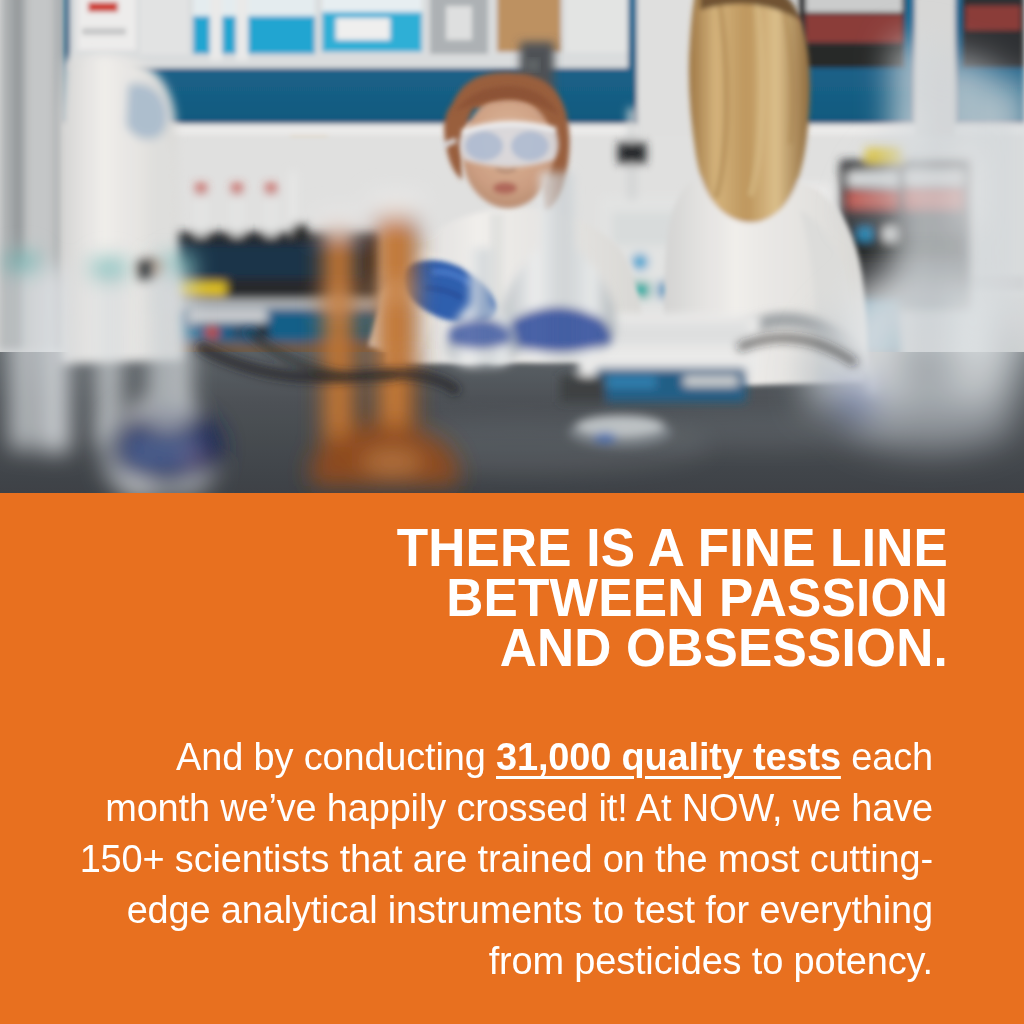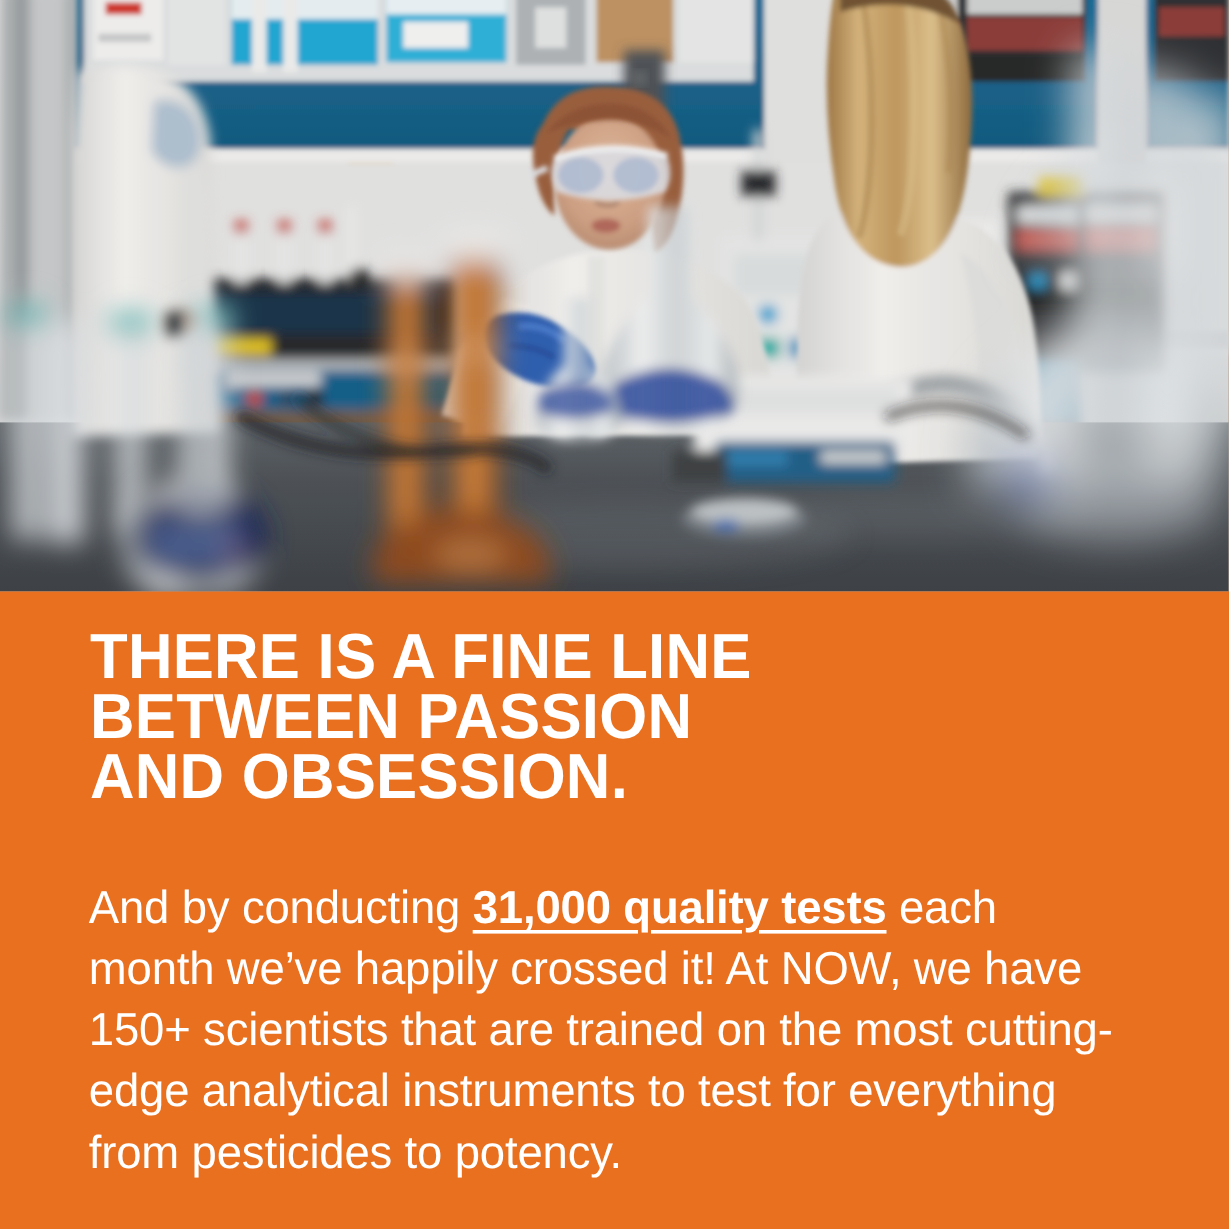--- a/index.html
+++ b/index.html
@@ -22,20 +22,21 @@
     overflow:hidden;
     background:#7e8791;
   }
   .photo svg { display:block; width:1024px; height:493px; }
 
   
   .panel {
     position:absolute; left:0; top:493px;
     width:1024px; height:531px;
     background:#E8701F;
+    text-align:right;
   }
 
   .headline {
     position:absolute;
     left:75px; top:30px;
     width:900px;
     color:#FFFFFF;
     font-family:"Liberation Sans", sans-serif;
     font-weight:bold;
     font-size:53px;

